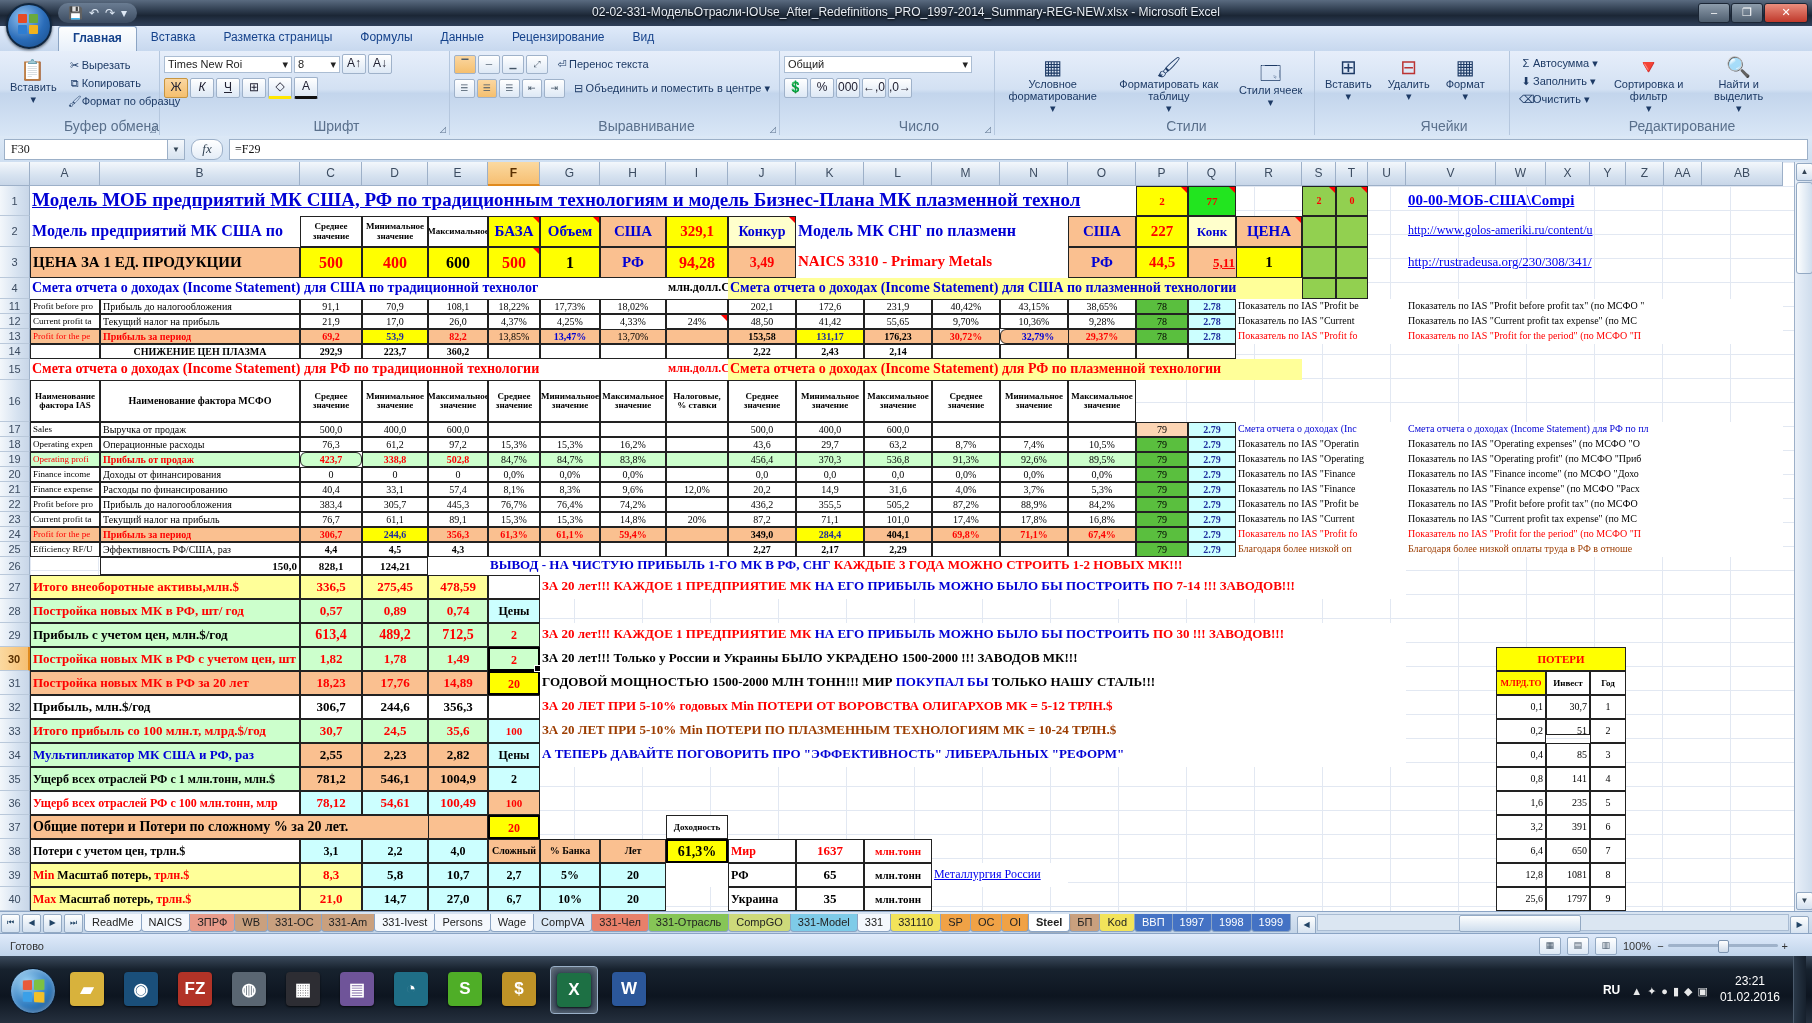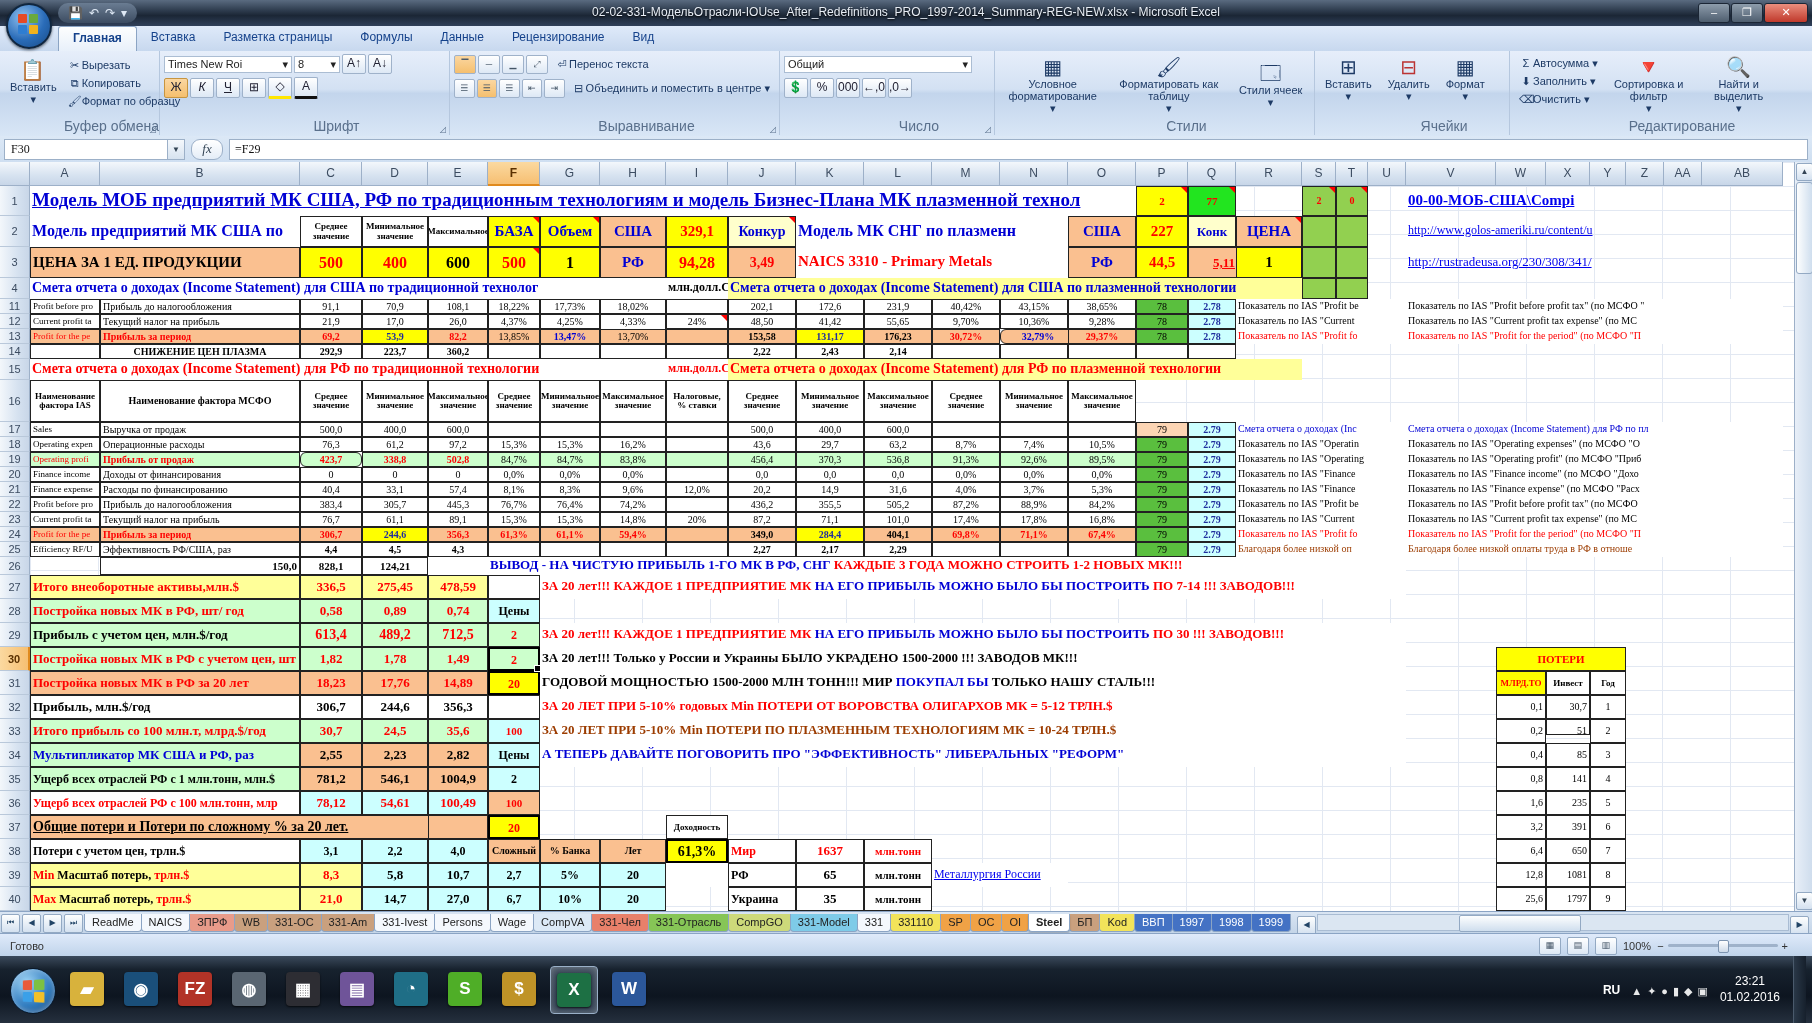--- a/index.html
+++ b/index.html
@@ -657,21 +657,21 @@
       <div class="cell bw fb f13 clip" style="left: 488px; top: 395px; width: 918px; height: 18px; line-height: 16px;"><span class="tb">ВЫВОД - НА ЧИСТУЮ ПРИБЫЛЬ 1-ГО МК В РФ, СНГ </span><span class="tr">КАЖДЫЕ 3 ГОДА МОЖНО СТРОИТЬ 1-2 НОВЫХ МК!!!</span></div>
       <div class="rowhdr" style="top: 413px; height: 24px; line-height: 24px;">27</div>
       <div class="cell b byl tr fb f13 clip" style="left: 30px; top: 413px; width: 270px; height: 24px; line-height: 22px;">Итого внеоборотные активы,млн.$</div>
       <div class="cell b byl tr fb ac f13" style="left: 300px; top: 413px; width: 62px; height: 24px; line-height: 22px;">336,5</div>
       <div class="cell b byl tr fb ac f13" style="left: 362px; top: 413px; width: 66px; height: 24px; line-height: 22px;">275,45</div>
       <div class="cell b byl tr fb ac f13" style="left: 428px; top: 413px; width: 60px; height: 24px; line-height: 22px;">478,59</div>
       <div class="cell b" style="left: 488px; top: 413px; width: 52px; height: 24px; line-height: 22px;"></div>
       <div class="cell bw fb f13 clip" style="left: 540px; top: 413px; width: 866px; height: 24px; line-height: 22px;"><span class="tr">ЗА 20 лет!!! КАЖДОЕ 1 ПРЕДПРИЯТИЕ МК </span><span class="tb">НА ЕГО ПРИБЫЛЬ МОЖНО БЫЛО БЫ ПОСТРОИТЬ </span><span class="tr">ПО 7-14 !!! ЗАВОДОВ!!!</span></div>
       <div class="rowhdr" style="top: 437px; height: 24px; line-height: 24px;">28</div>
       <div class="cell b bgl tr fb f13 clip" style="left: 30px; top: 437px; width: 270px; height: 24px; line-height: 22px;">Постройка новых МК в РФ, шт/ год</div>
-      <div class="cell b bgl tr fb ac f13" style="left: 300px; top: 437px; width: 62px; height: 24px; line-height: 22px;">0,58</div>
+      <div class="cell b bgl tr fb ac f13" style="left: 300px; top: 437px; width: 62px; height: 24px; line-height: 22px;">0,57</div>
       <div class="cell b bgl tr fb ac f13" style="left: 362px; top: 437px; width: 66px; height: 24px; line-height: 22px;">0,89</div>
       <div class="cell b bgl tr fb ac f13" style="left: 428px; top: 437px; width: 60px; height: 24px; line-height: 22px;">0,74</div>
       <div class="cell b bcy fb ac f12" style="left: 488px; top: 437px; width: 52px; height: 24px; line-height: 22px;">Цены</div>
       <div class="rowhdr" style="top: 461px; height: 24px; line-height: 24px;">29</div>
       <div class="cell b bgl fb f13 clip" style="left: 30px; top: 461px; width: 270px; height: 24px; line-height: 22px;">Прибыль с учетом цен, млн.$/год</div>
       <div class="cell b bgl tr fb ac f14" style="left: 300px; top: 461px; width: 62px; height: 24px; line-height: 22px;">613,4</div>
       <div class="cell b bgl tr fb ac f14" style="left: 362px; top: 461px; width: 66px; height: 24px; line-height: 22px;">489,2</div>
       <div class="cell b bgl tr fb ac f14" style="left: 428px; top: 461px; width: 60px; height: 24px; line-height: 22px;">712,5</div>
       <div class="cell b bgl tr fb ac f12" style="left: 488px; top: 461px; width: 52px; height: 24px; line-height: 22px;">2</div>
       <div class="cell bw fb f13 clip" style="left: 540px; top: 461px; width: 866px; height: 24px; line-height: 22px;"><span class="tr">ЗА 20 лет!!! КАЖДОЕ 1 ПРЕДПРИЯТИЕ МК </span><span class="tb">НА ЕГО ПРИБЫЛЬ МОЖНО БЫЛО БЫ ПОСТРОИТЬ </span><span class="tr">ПО 30 !!! ЗАВОДОВ!!!</span></div>
@@ -735,21 +735,21 @@
       <div class="rowhdr" style="top: 629px; height: 24px; line-height: 24px;">36</div>
       <div class="cell b tr fb f12 clip" style="left: 30px; top: 629px; width: 270px; height: 24px; line-height: 22px;">Ущерб всех отраслей РФ с 100 млн.тонн, млр</div>
       <div class="cell b bcy tr fb ac f13" style="left: 300px; top: 629px; width: 62px; height: 24px; line-height: 22px;">78,12</div>
       <div class="cell b bcy tr fb ac f13" style="left: 362px; top: 629px; width: 66px; height: 24px; line-height: 22px;">54,61</div>
       <div class="cell b bcy tr fb ac f13" style="left: 428px; top: 629px; width: 60px; height: 24px; line-height: 22px;">100,49</div>
       <div class="cell b bo tr fb ac f11" style="left: 488px; top: 629px; width: 52px; height: 24px; line-height: 22px;">100</div>
       <div class="cell b ar f10" style="left: 1496px; top: 629px; width: 50px; height: 24px; line-height: 22px;">1,6</div>
       <div class="cell b ar f10" style="left: 1546px; top: 629px; width: 44px; height: 24px; line-height: 22px;">235</div>
       <div class="cell b ac f10" style="left: 1590px; top: 629px; width: 36px; height: 24px; line-height: 22px;">5</div>
       <div class="rowhdr" style="top: 653px; height: 24px; line-height: 24px;">37</div>
-      <div class="cell b bo fb f14 clip" style="left: 30px; top: 653px; width: 432px; height: 24px; line-height: 22px; text-decoration: underline;">Общие потери и Потери по сложному % за 20 лет.</div>
+      <div class="cell b bo fb f14 clip" style="left: 30px; top: 653px; width: 432px; height: 24px; line-height: 22px;">Общие потери и Потери по сложному % за 20 лет.</div>
       <div class="cell b bo" style="left: 428px; top: 653px; width: 60px; height: 24px; line-height: 22px;"></div>
       <div class="cell thickb by tr fb ac f12" style="left: 488px; top: 653px; width: 52px; height: 24px; line-height: 22px;">20</div>
       <div class="cell b fb ac f9 clip" style="left: 666px; top: 653px; width: 62px; height: 24px; line-height: 22px;">Доходность</div>
       <div class="cell b ar f10" style="left: 1496px; top: 653px; width: 50px; height: 24px; line-height: 22px;">3,2</div>
       <div class="cell b ar f10" style="left: 1546px; top: 653px; width: 44px; height: 24px; line-height: 22px;">391</div>
       <div class="cell b ac f10" style="left: 1590px; top: 653px; width: 36px; height: 24px; line-height: 22px;">6</div>
       <div class="rowhdr" style="top: 677px; height: 24px; line-height: 24px;">38</div>
       <div class="cell b fb f12 clip" style="left: 30px; top: 677px; width: 270px; height: 24px; line-height: 22px;">Потери с учетом цен, трлн.$</div>
       <div class="cell b bcy fb ac f12" style="left: 300px; top: 677px; width: 62px; height: 24px; line-height: 22px;">3,1</div>
       <div class="cell b bcy fb ac f12" style="left: 362px; top: 677px; width: 66px; height: 24px; line-height: 22px;">2,2</div>

